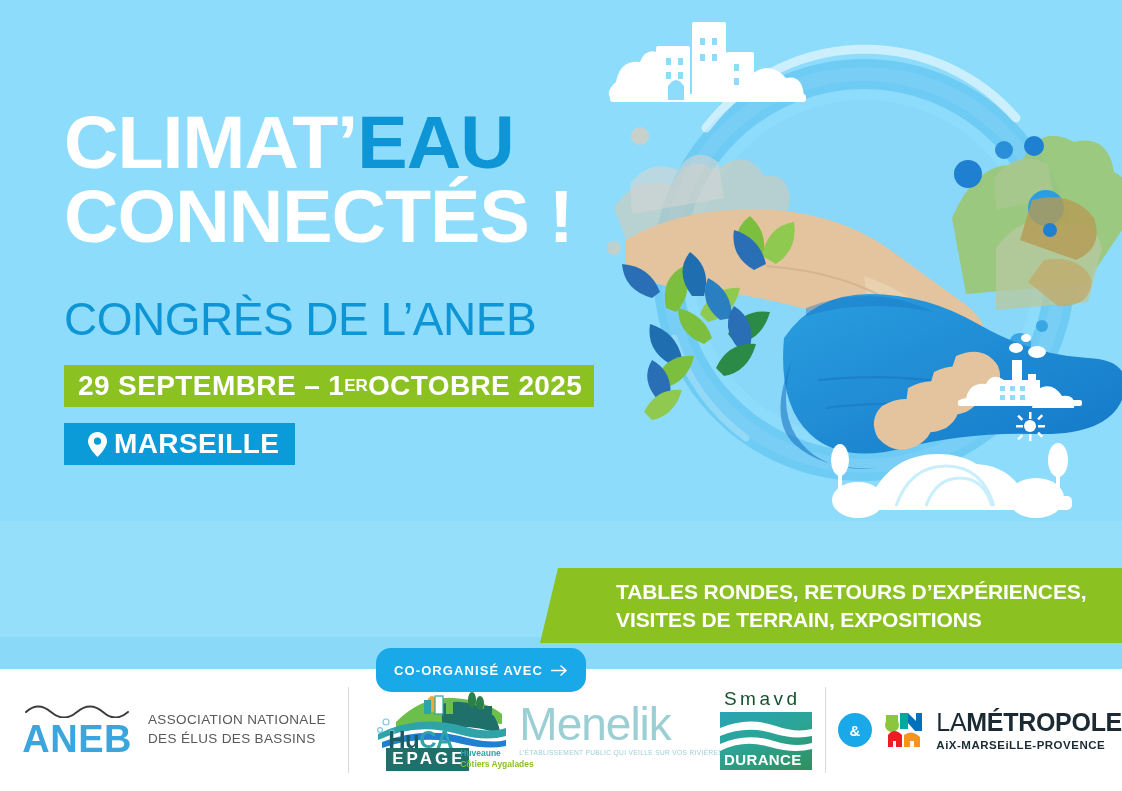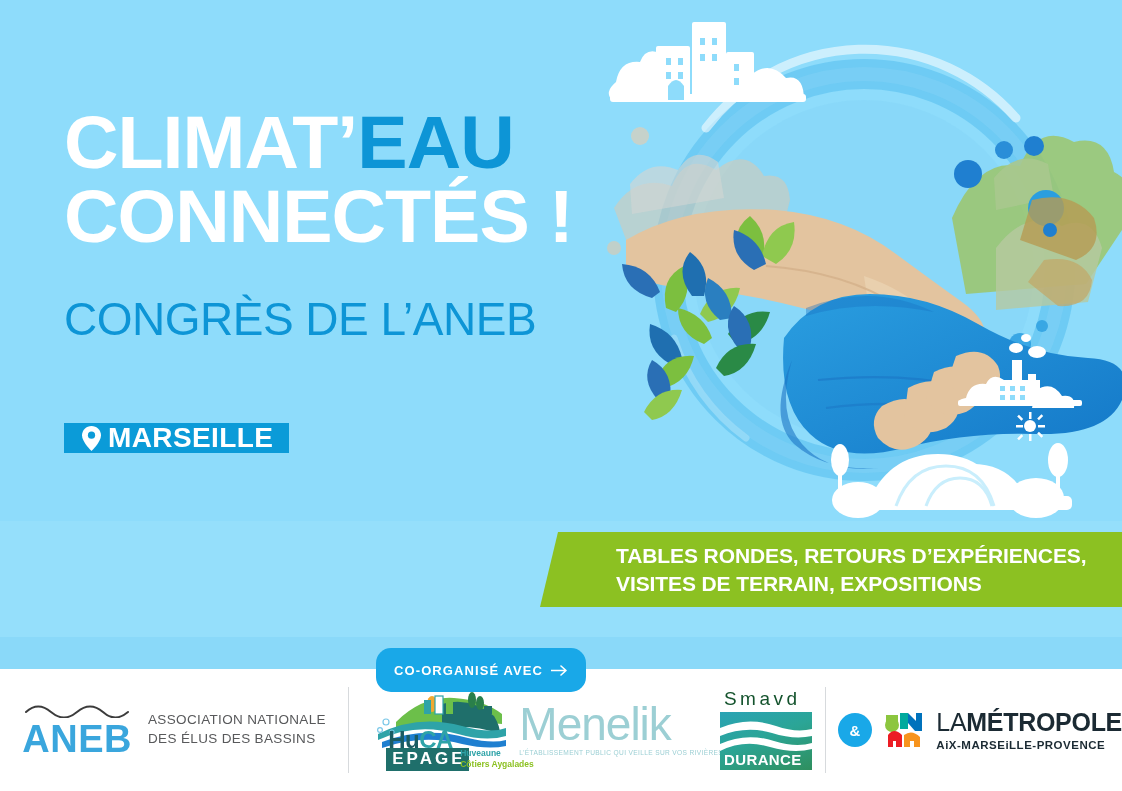--- a/index.html
+++ b/index.html
@@ -66,35 +66,35 @@
     font-size:28px;
     font-weight:bold;
     letter-spacing:0.4px;
     white-space:nowrap;
   }
   .date-badge sup { font-size:17px; vertical-align:super; letter-spacing:0; }
 
   
   .city-badge {
     position:absolute; left:64px; top:423px;
-    height:30px;
-    padding:0 16px 0 18px;
+    height:42px;
+    padding:0 16px 0 24px;
     background:#0b9bd8;
     display:flex; align-items:center; gap:7px;
     color:#ffffff;
     font-size:28px;
     font-weight:bold;
     letter-spacing:0.4px;
     white-space:nowrap;
   }
   .pin-icon { display:block; width:19px; height:25px; flex:0 0 auto; }
 
   
   .activities {
-    position:absolute; left:540px; top:532px;
+    position:absolute; left:540px; top:568px;
     width:582px; height:75px;
     background:#8cc122;
     clip-path:polygon(18px 0, 582px 0, 582px 75px, 0 75px);
     display:flex; flex-direction:column; justify-content:center;
     padding-left:76px;
   }
   .activities .line {
     color:#ffffff;
     font-size:21px;
     font-weight:bold;
@@ -367,20 +367,25 @@
     </g>
   </svg>
 
   <div class="headline">
     <span>CLIMAT’</span><span class="accent">EAU</span>
     <span class="l2">CONNECTÉS !</span>
   </div>
 
   <div class="subtitle">CONGRÈS DE L’ANEB</div>
 
+  <div class="date-badge">
+    <span>29 SEPTEMBRE – 1</span>
+      <sup>ER</sup>
+      <span> OCTOBRE 2025</span>
+  </div>
 
   <div class="city-badge">
     <svg class="pin-icon" viewBox="0 0 19 25">
       <path d="M9.5 0C4.3 0 0 4.2 0 9.3c0 6.9 9.5 15.7 9.5 15.7S19 16.2 19 9.3C19 4.2 14.7 0 9.5 0z" fill="#ffffff"></path>
       <circle cx="9.5" cy="9.2" r="3.6" fill="#0b9bd8"></circle>
     </svg>
     <span>MARSEILLE</span>
   </div>
 
   <div class="activities">

